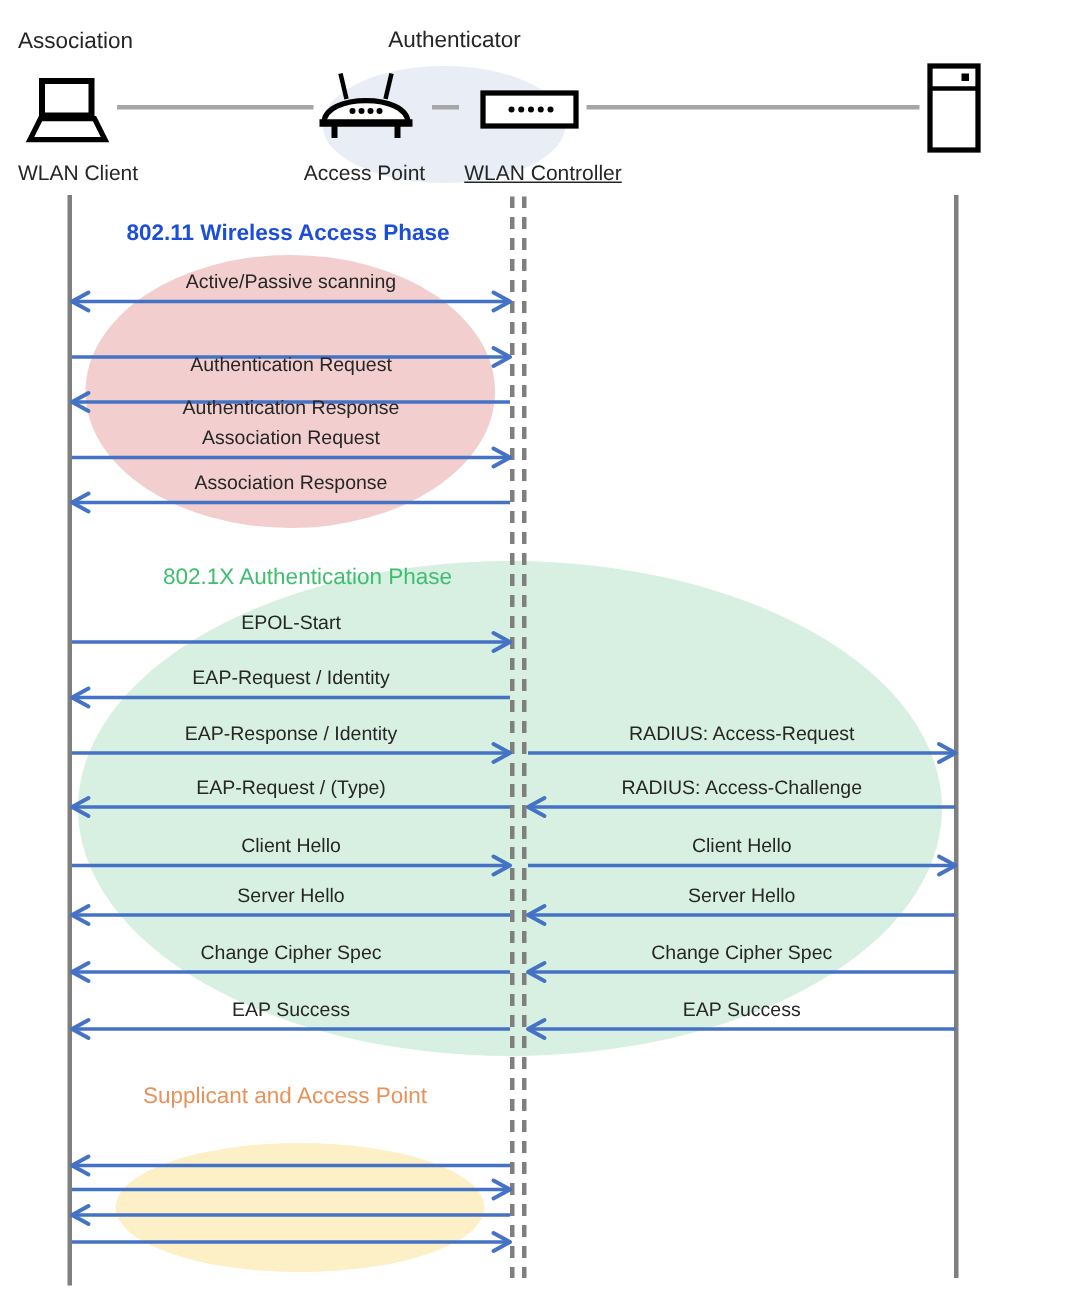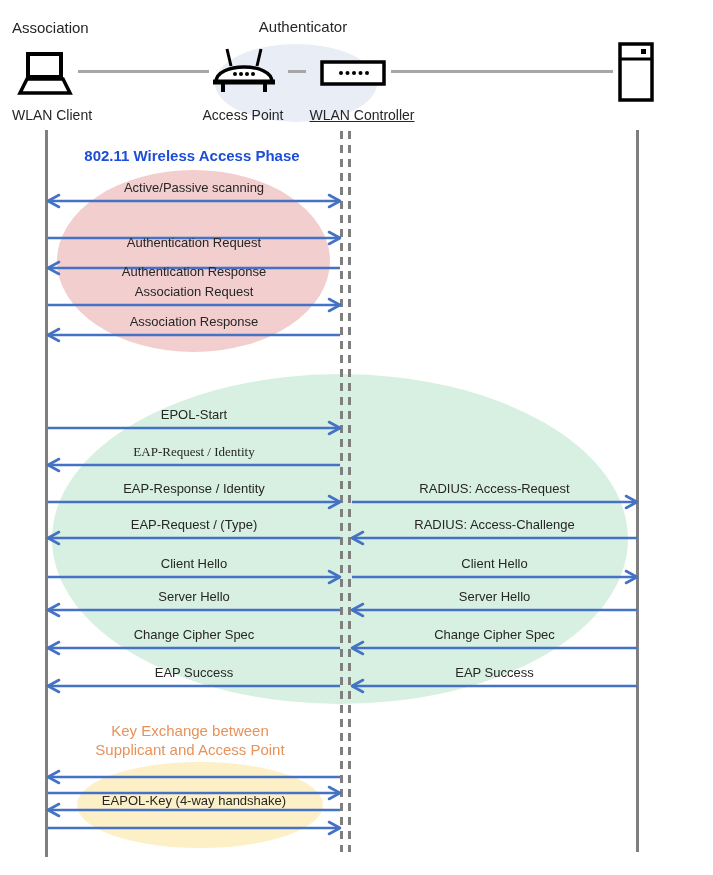--- a/index.html
+++ b/index.html
@@ -80,22 +80,22 @@
   <div class="abs ellipse" id="phase1-ellipse" style="left: 57px; top: 170px; width: 273px; height: 182px; background: rgb(242, 206, 206);"></div>
   <div class="abs ellipse" id="phase2-ellipse" style="left: 52px; top: 374px; width: 576px; height: 330px; background: rgb(216, 240, 225);"></div>
   <div class="abs ellipse" id="phase3-ellipse" style="left: 77px; top: 762px; width: 246px; height: 86px; background: rgb(253, 240, 198);"></div>
 
   <div class="abs lifeline" style="left:45px;top:130px;height:727px;"></div>
   <div class="abs lifeline dashed" style="left:340px;top:131px;height:721px;"></div>
   <div class="abs lifeline dashed" style="left:348px;top:131px;height:721px;"></div>
   <div class="abs lifeline" style="left:636px;top:130px;height:722px;"></div>
 
   <div class="abs phase-title" id="phase1-title" style="left: 62px; top: 146px; width: 260px; color: #1d4ed8; font-weight: bold;">802.11 Wireless Access Phase</div>
+  <div class="abs phase-title" id="phase2-title" style="left: 75px; top: 375px; width: 260px; color: rgb(62, 190, 110);">802.1X Authentication Phase</div>
   <div class="abs phase-title" id="phase3-title" style="left: 70px; top: 721px; width: 240px; color: rgb(232, 146, 90);">
-    <div>Key Exchange between</div>
     <div>Supplicant and Access Point</div>
   </div>
 
   <svg id="arrows" width="713" height="875">
       <g>
         <line x1="48" x2="340" y1="201" y2="201" stroke="#4472C4" stroke-width="2.3"></line>
         <polyline points="329,195 340,201 329,207" fill="none" stroke="#4472C4" stroke-width="2.6" stroke-linecap="round" stroke-linejoin="round"></polyline>
         <polyline points="59,195 48,201 59,207" fill="none" stroke="#4472C4" stroke-width="2.6" stroke-linecap="round" stroke-linejoin="round"></polyline>
       </g>
       <g>
@@ -186,27 +186,26 @@
         <line x1="48" x2="340" y1="828" y2="828" stroke="#4472C4" stroke-width="2.3"></line>
         <polyline points="329,822 340,828 329,834" fill="none" stroke="#4472C4" stroke-width="2.6" stroke-linecap="round" stroke-linejoin="round"></polyline>
       </g>
     </svg>
 <div class="msg-label abs" style="left: 194px; top: 180px;">Active/Passive scanning</div>
     <div class="msg-label abs" style="left: 194px; top: 235px;">Authentication Request</div>
     <div class="msg-label abs" style="left: 194px; top: 264px;">Authentication Response</div>
     <div class="msg-label abs" style="left: 194px; top: 284px;">Association Request</div>
     <div class="msg-label abs" style="left: 194px; top: 314px;">Association Response</div>
     <div class="msg-label abs" style="left: 194px; top: 407px;">EPOL-Start</div>
-    <div class="msg-label abs" style="left: 194px; top: 444px; font-family: Liberation Serif, serif;">EAP-Request / Identity</div>
+    <div class="msg-label abs" style="left: 194px; top: 444px;">EAP-Request / Identity</div>
     <div class="msg-label abs" style="left: 194px; top: 481px;">EAP-Response / Identity</div>
     <div class="msg-label abs" style="left: 494.5px; top: 481px;">RADIUS: Access-Request</div>
     <div class="msg-label abs" style="left: 194px; top: 517px;">EAP-Request / (Type)</div>
     <div class="msg-label abs" style="left: 494.5px; top: 517px;">RADIUS: Access-Challenge</div>
     <div class="msg-label abs" style="left: 194px; top: 556px;">Client Hello</div>
     <div class="msg-label abs" style="left: 494.5px; top: 556px;">Client Hello</div>
     <div class="msg-label abs" style="left: 194px; top: 589px;">Server Hello</div>
     <div class="msg-label abs" style="left: 494.5px; top: 589px;">Server Hello</div>
     <div class="msg-label abs" style="left: 194px; top: 627px;">Change Cipher Spec</div>
     <div class="msg-label abs" style="left: 494.5px; top: 627px;">Change Cipher Spec</div>
     <div class="msg-label abs" style="left: 194px; top: 665px;">EAP Success</div>
     <div class="msg-label abs" style="left: 494.5px; top: 665px;">EAP Success</div>
-    <div class="msg-label abs" style="left: 194px; top: 793px;">EAPOL-Key (4-way handshake)</div>
   </div>
 
 </body></html>

